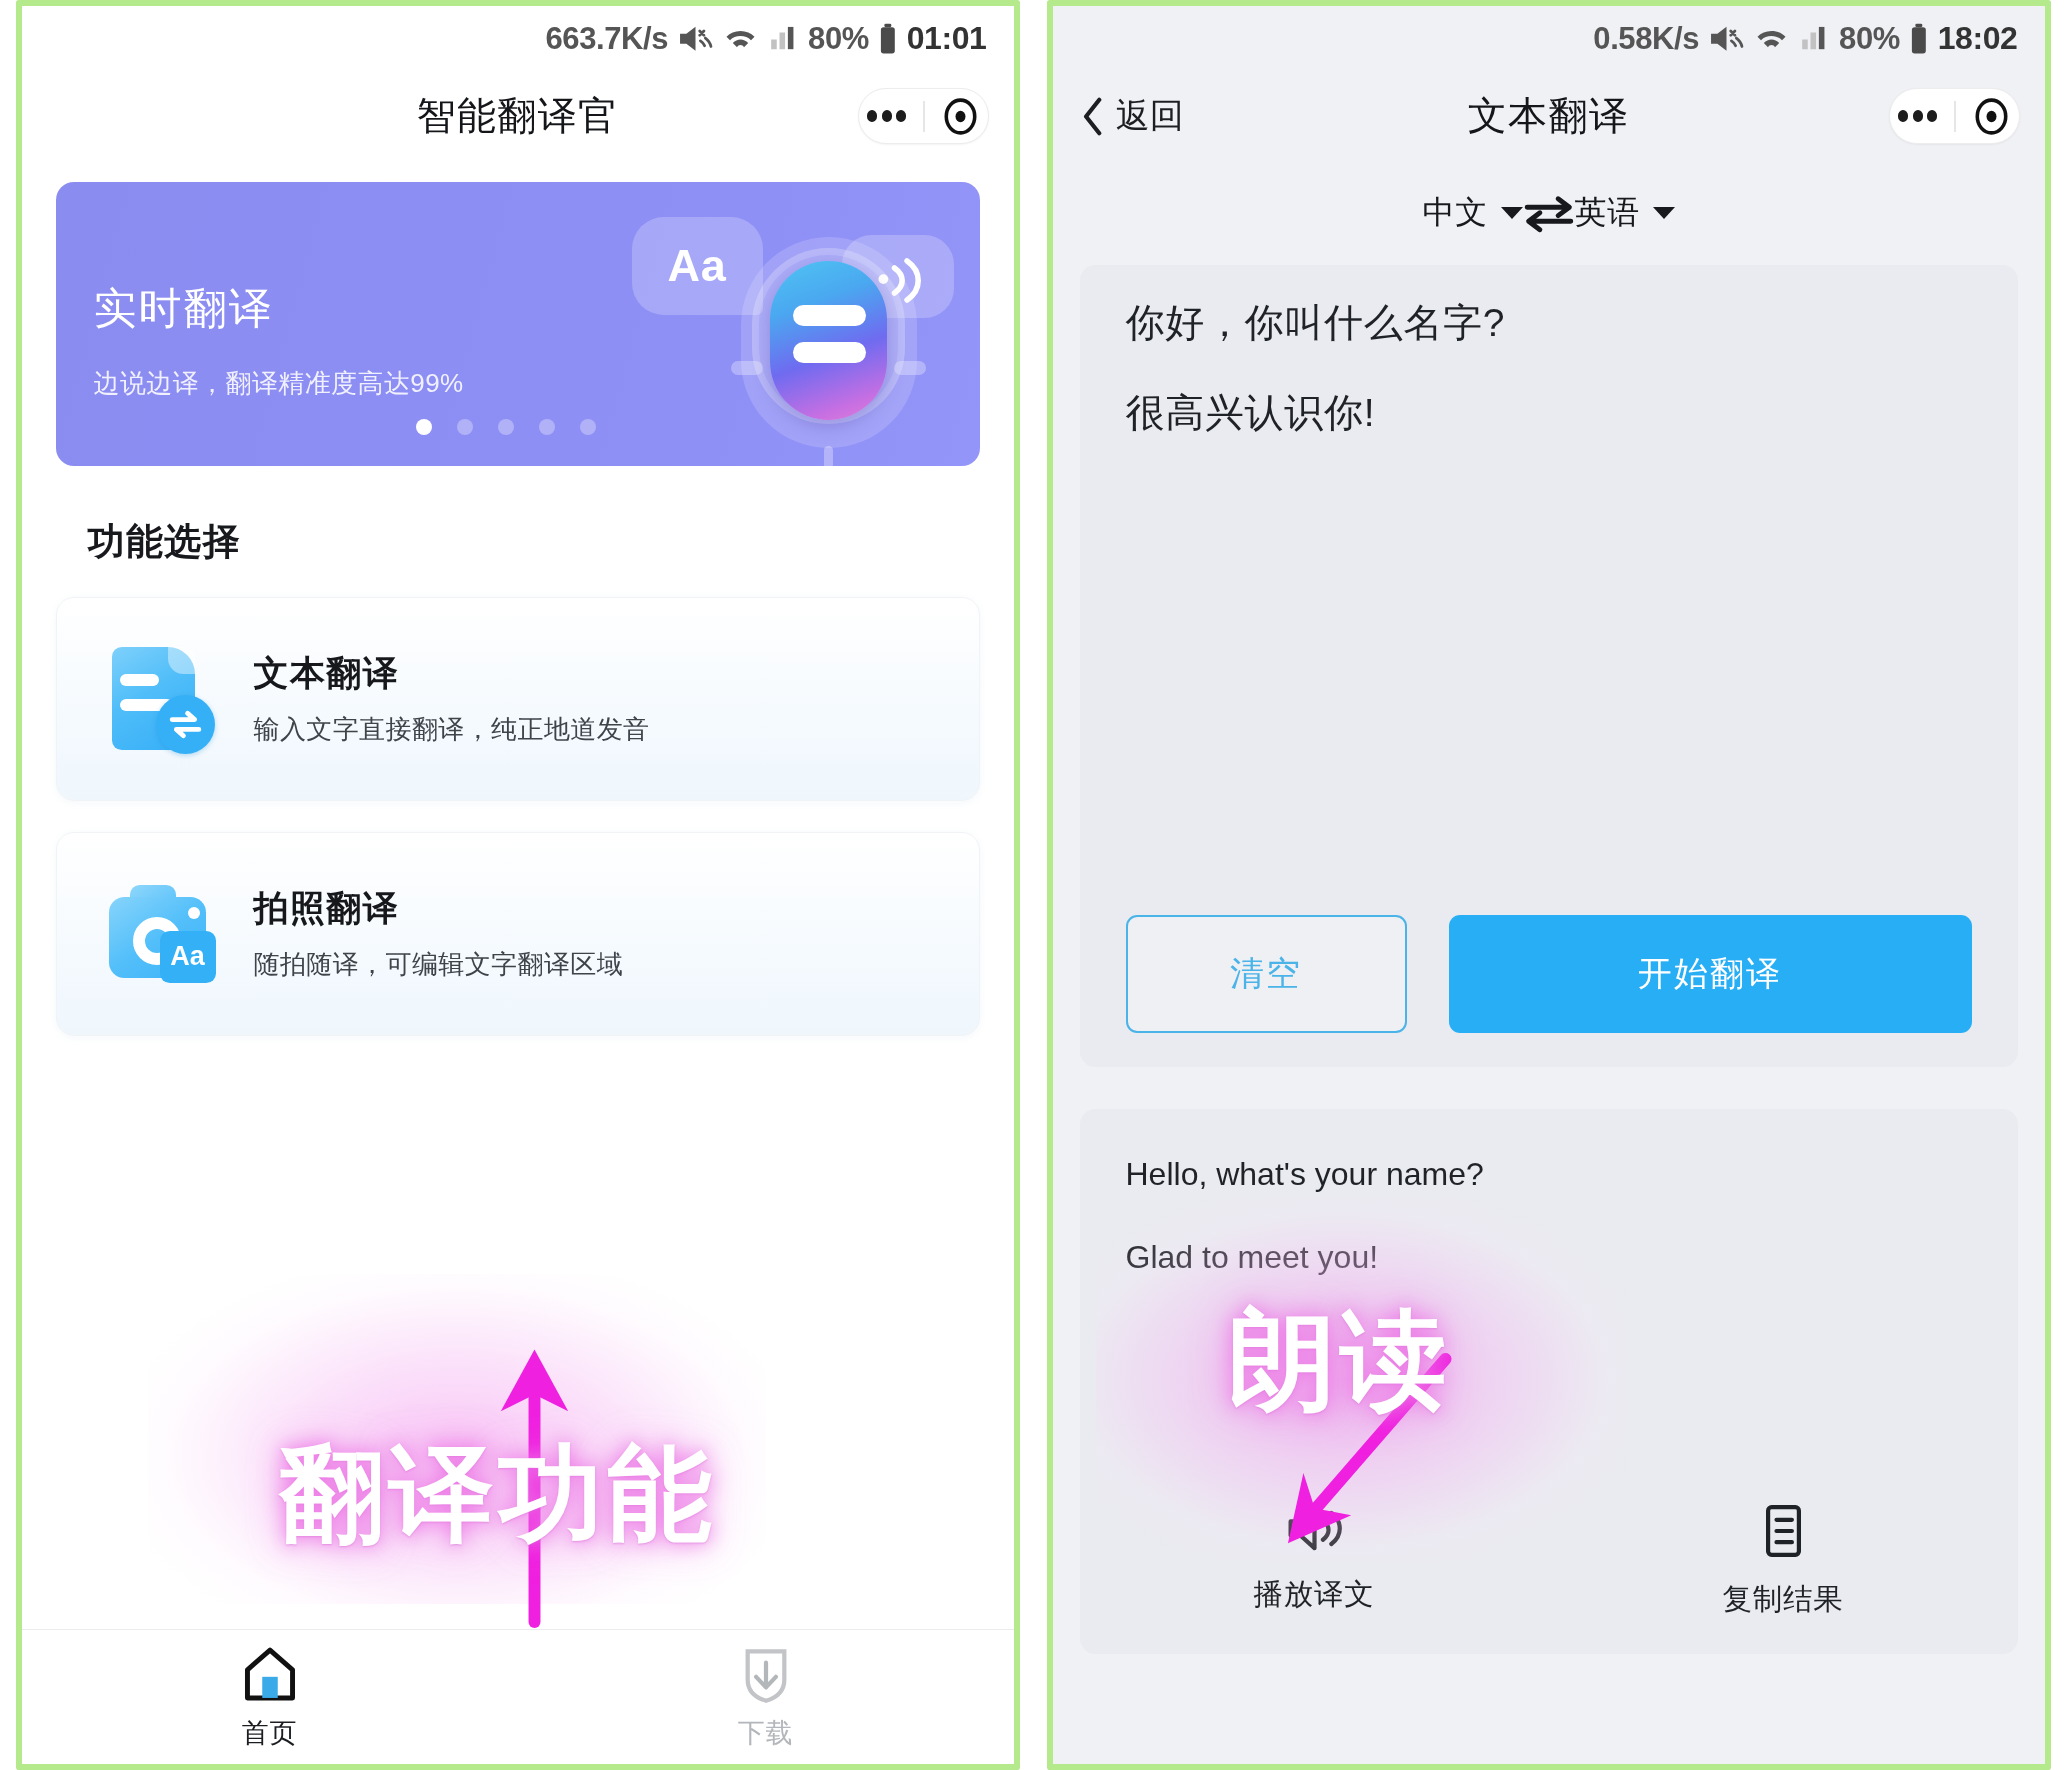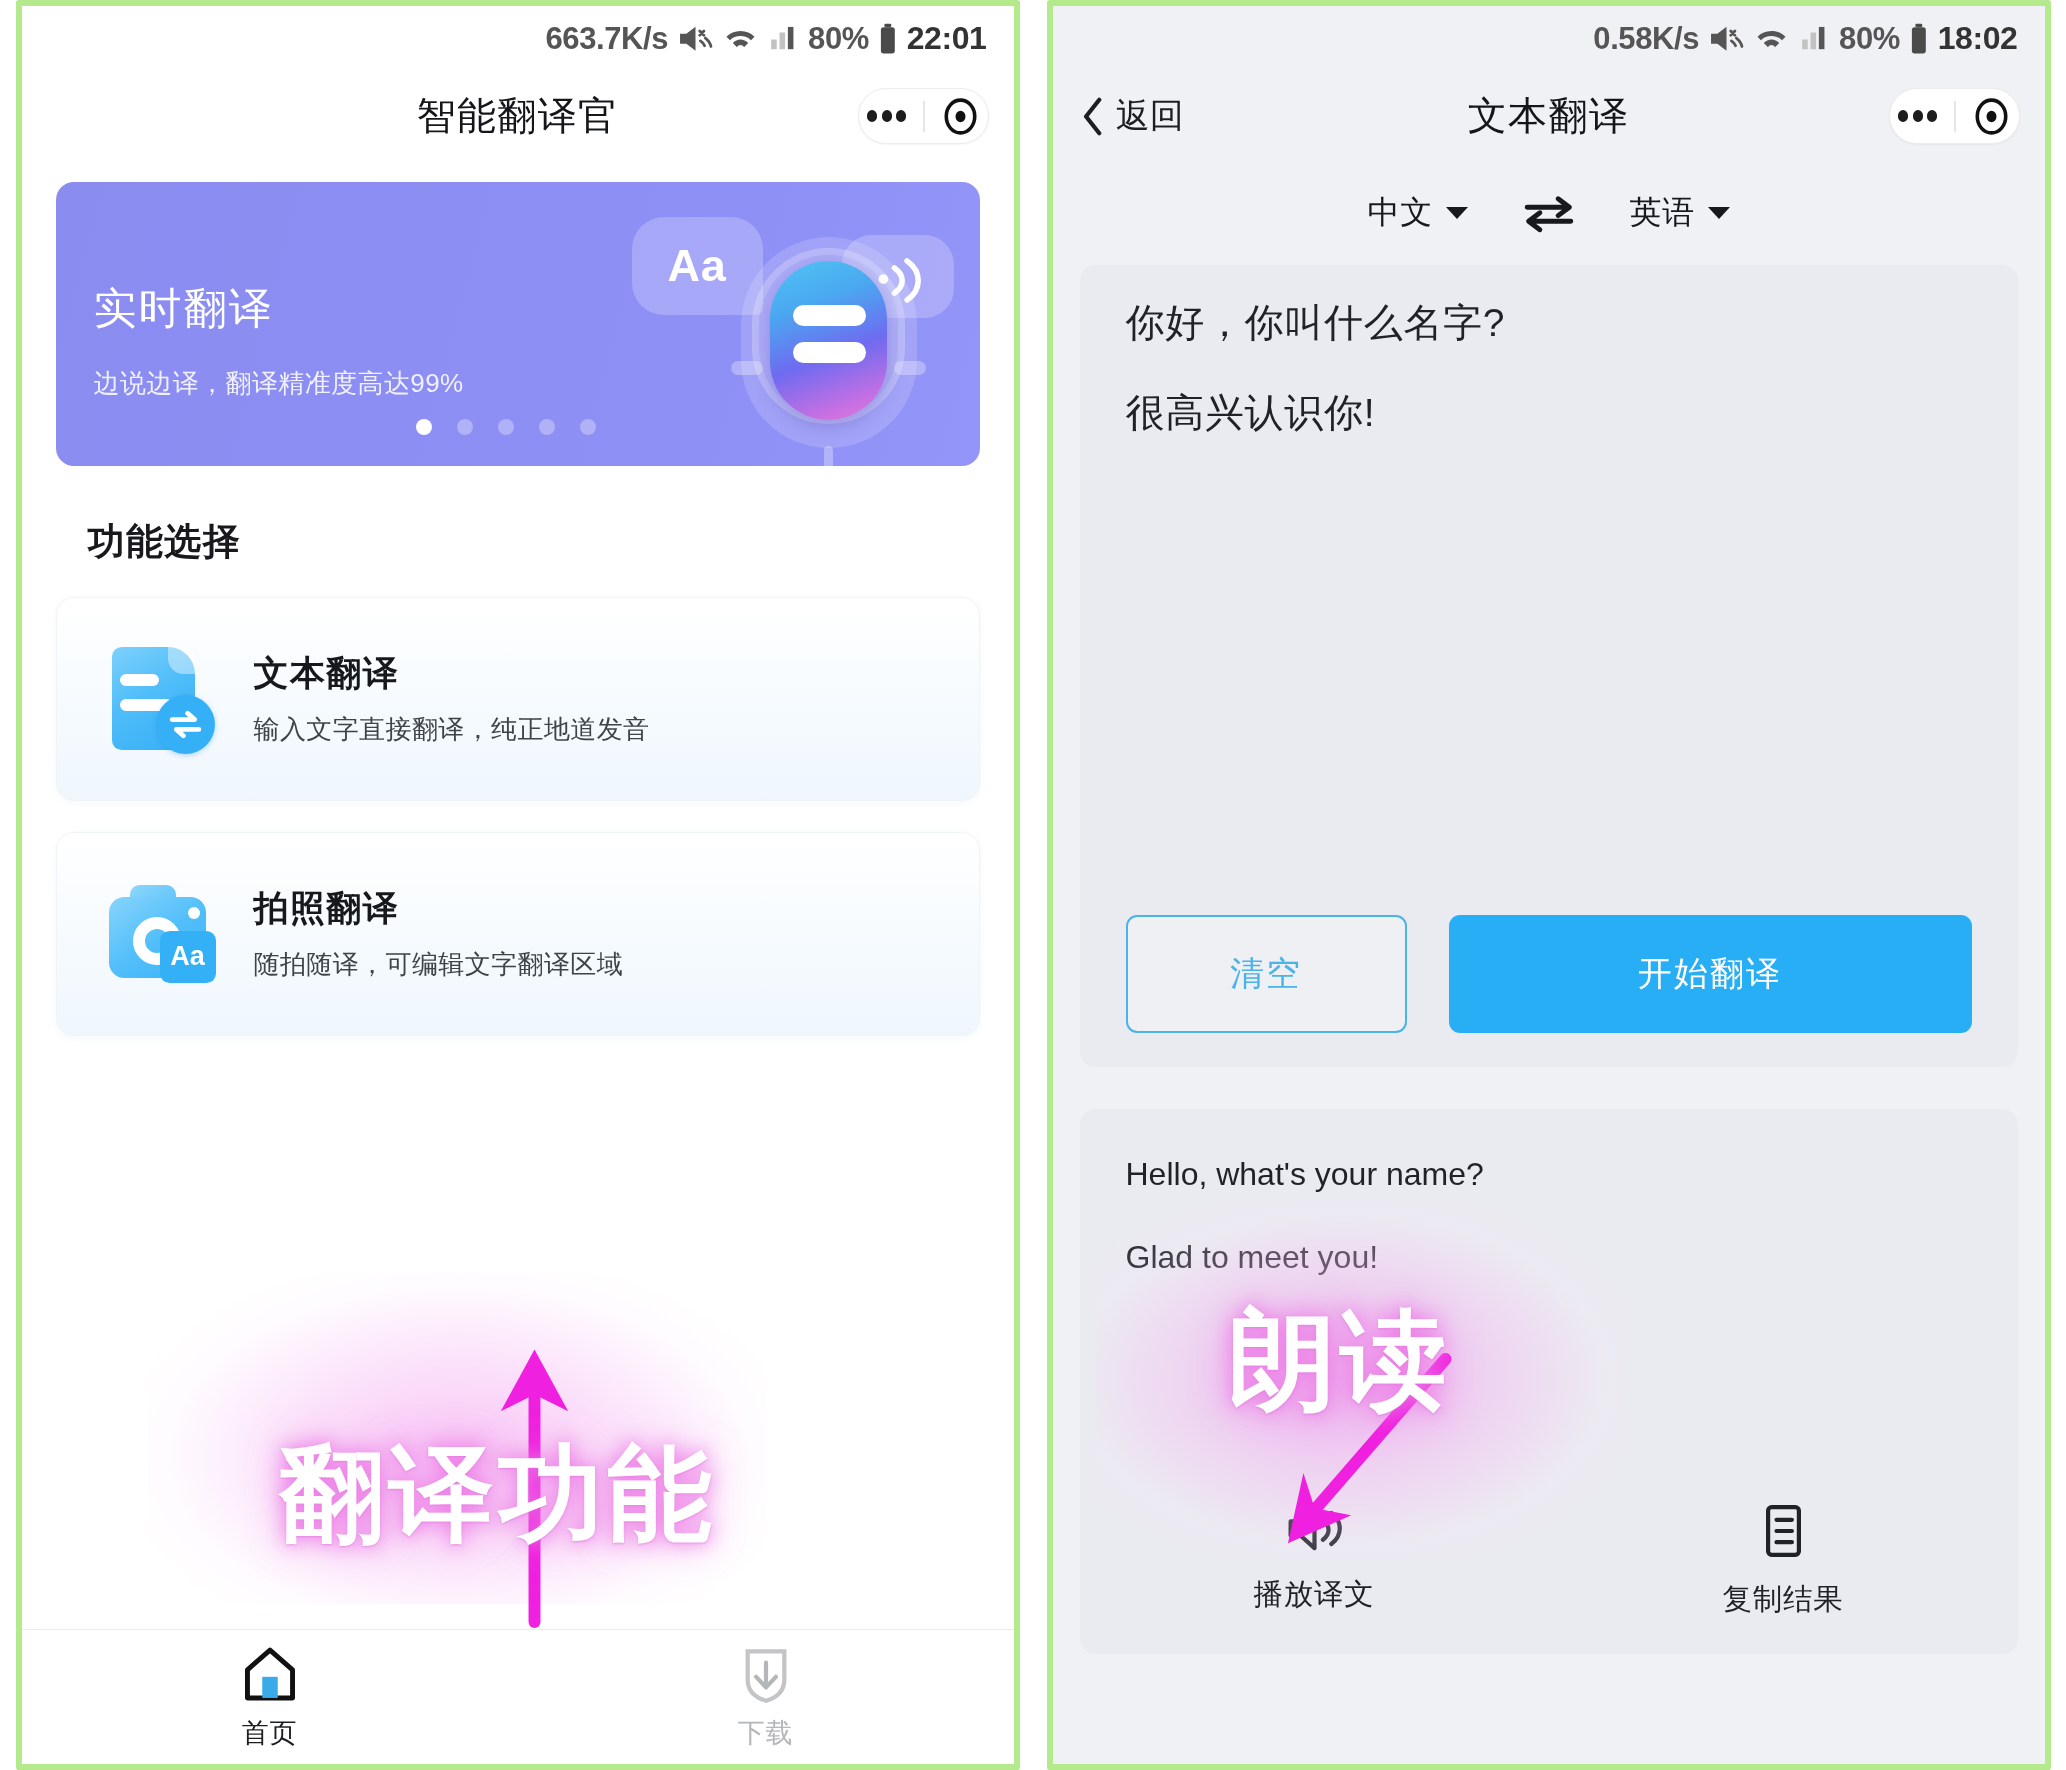--- a/index.html
+++ b/index.html
@@ -222,21 +222,21 @@
     background:#ffffff;
     display:flex;
   }
   .tab { flex:1; display:flex; flex-direction:column; align-items:center; justify-content:center; gap:9.8px; }
   .tab-label { font-size:27px; color:#1b1d21; letter-spacing:0.7px; }
   .tab.inactive .tab-label { color:#b3b6ba; }
 
   
   .right-body { flex:1 1 auto; background:#eff1f5; position:relative; overflow:hidden; }
   .lang-row {
-    height: 104px; display:flex; align-items:center; justify-content:center; gap:55px;
+    height: 104px; display:flex; align-items:center; justify-content:center; 
     background:#eff1f5;
   }
   .lang-pill { display:flex; align-items:center; gap:12.6px; font-size:32px; color:#17191d; letter-spacing:0.7px; }
   .caret { width:0; height:0; border-left:11.2px solid transparent; border-right:11.2px solid transparent; border-top:12.6px solid #17191d; display:block; }
 
   .panel {
     margin: 0 27px;
     background:#e9ebf0;
     border-radius: 15.5px;
     padding: 38px 46px 34px 46px;
@@ -305,21 +305,21 @@
             <path d="M30 36h8V4h-8z" fill="#555"></path>
           </svg>
       </span>
       <span class="pct">80%</span>
       <span class="ic">
         <svg width="19.7" height="32" viewBox="0 0 28 46">
             <rect x="9" y="1" width="10" height="5" rx="2" fill="#4a4a4a"></rect>
             <rect x="4" y="6" width="20" height="38" rx="4" fill="#4a4a4a"></rect>
           </svg>
       </span>
-      <span class="clock">22:01</span>
+      <span class="clock">01:01</span>
     </div>
 
     <div class="navbar">
       <div class="nav-title">智能翻译官</div>
       <div class="capsule">
         <span class="dots3">
             <i></i>
             <i></i>
             <i></i>
           </span>

